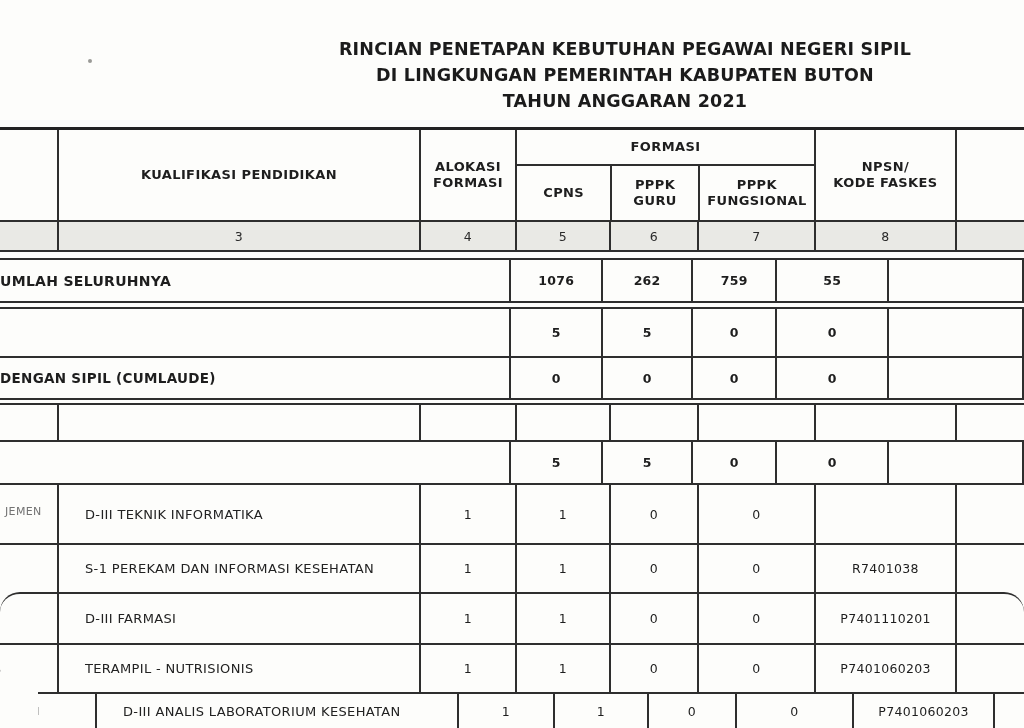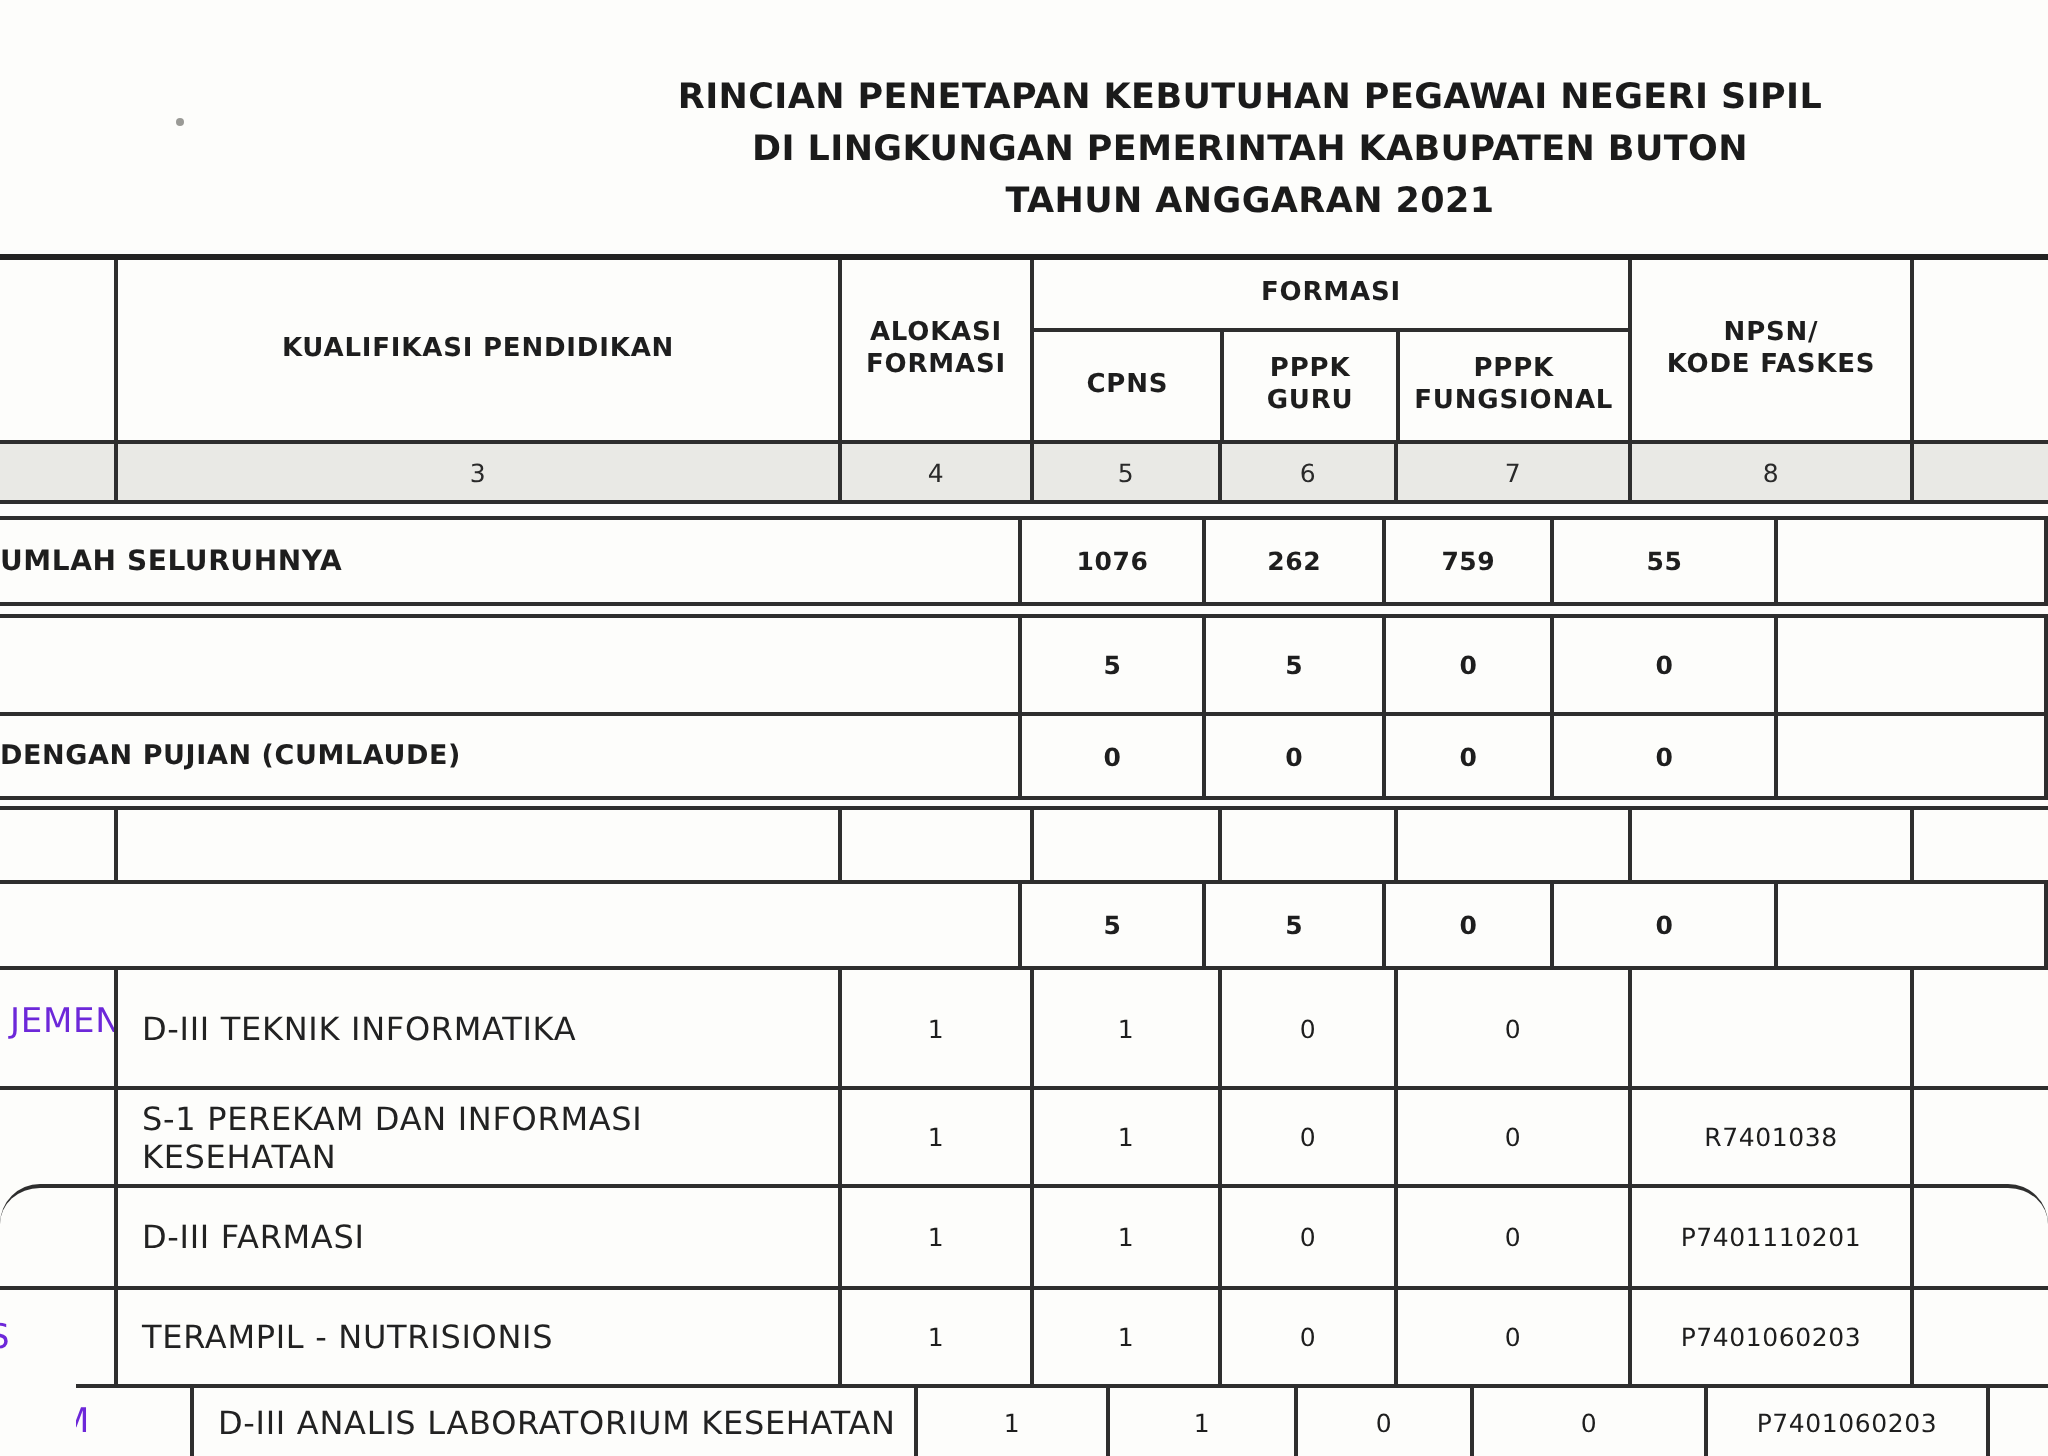--- a/index.html
+++ b/index.html
@@ -61,22 +61,22 @@
   .rowD{height:43px;border-top:2px solid #2e2e2e;}
   .det{border-top:2px solid #2e2e2e;}
   .det0{height:60px;}
   .det1{height:49px;}
   .det2{height:51px;border-radius:20px;}
   .det3{height:49px;}
   .det4{height:36px;border-bottom:none;margin-left:38px;}
 
   .b{font-weight:700;}
   .lbl{justify-content:flex-start;font-weight:700;font-size:14px;letter-spacing:.3px;}
-  .kual{justify-content:flex-start;padding-left:12px;font-size:16px;letter-spacing:.35px;color:#222;}
-  .frag{position:absolute;top:50%;transform:translateY(-50%);font-size:17px;letter-spacing:.35px;color:#6d28d9;white-space:nowrap;}
+  .kual{justify-content:flex-start;padding-left:26px;font-size:13px;letter-spacing:.35px;color:#222;}
+  .frag{position:absolute;top:50%;transform:translateY(-50%);font-size:11px;letter-spacing:.35px;color:#737373;white-space:nowrap;}
   .frag-jemen{left:5px;top:44%;}
   .frag-s{left:-6px;}
   .frag-m{left:-8px;}
   .npsn{font-size:12.5px;letter-spacing:.3px;}
 </style>
 </head>
 <body>
 
 <div class="page">
   <div class="speck"></div>
@@ -151,21 +151,21 @@
     <div class="row rowA">
       <div class="cell cmerge nb lbl"></div>
       <div class="cell c2 b">5</div>
       <div class="cell c3 b">5</div>
       <div class="cell c4 b">0</div>
       <div class="cell c5 b">0</div>
       <div class="cell c6 npsn"></div>
       <div class="cell c7"></div>
     </div>
     <div class="row rowB">
-      <div class="cell cmerge nb lbl" style="font-size:13.5px">DENGAN PUJIAN (CUMLAUDE)</div>
+      <div class="cell cmerge nb lbl" style="font-size:13.5px">DENGAN SIPIL (CUMLAUDE)</div>
       <div class="cell c2 b">0</div>
       <div class="cell c3 b">0</div>
       <div class="cell c4 b">0</div>
       <div class="cell c5 b">0</div>
       <div class="cell c6 npsn"></div>
       <div class="cell c7"></div>
     </div>
   </div>
 
   <div class="band band4">

